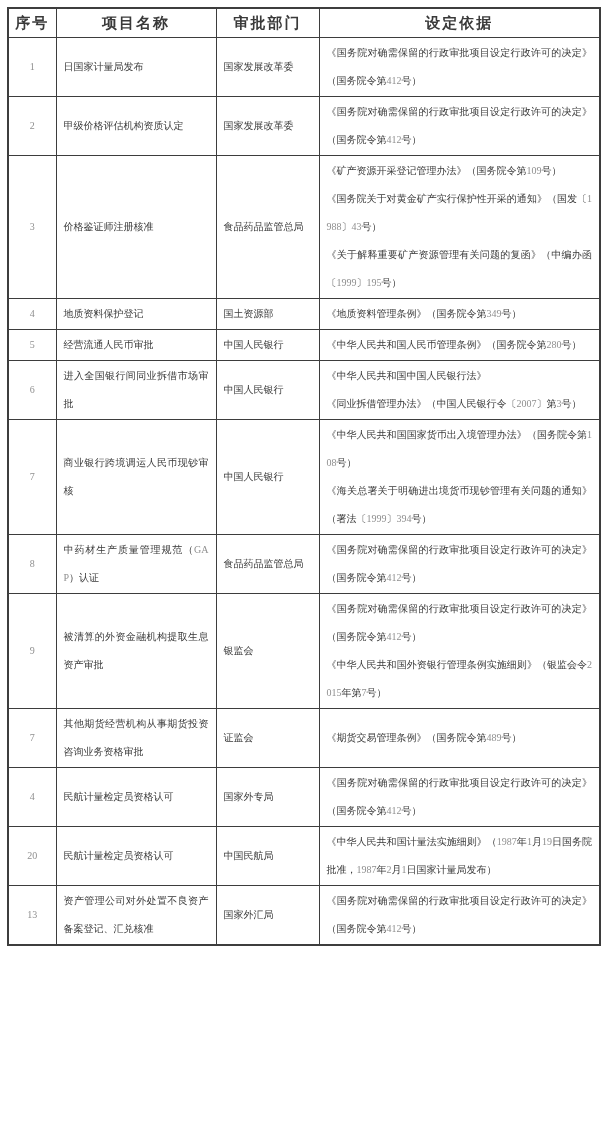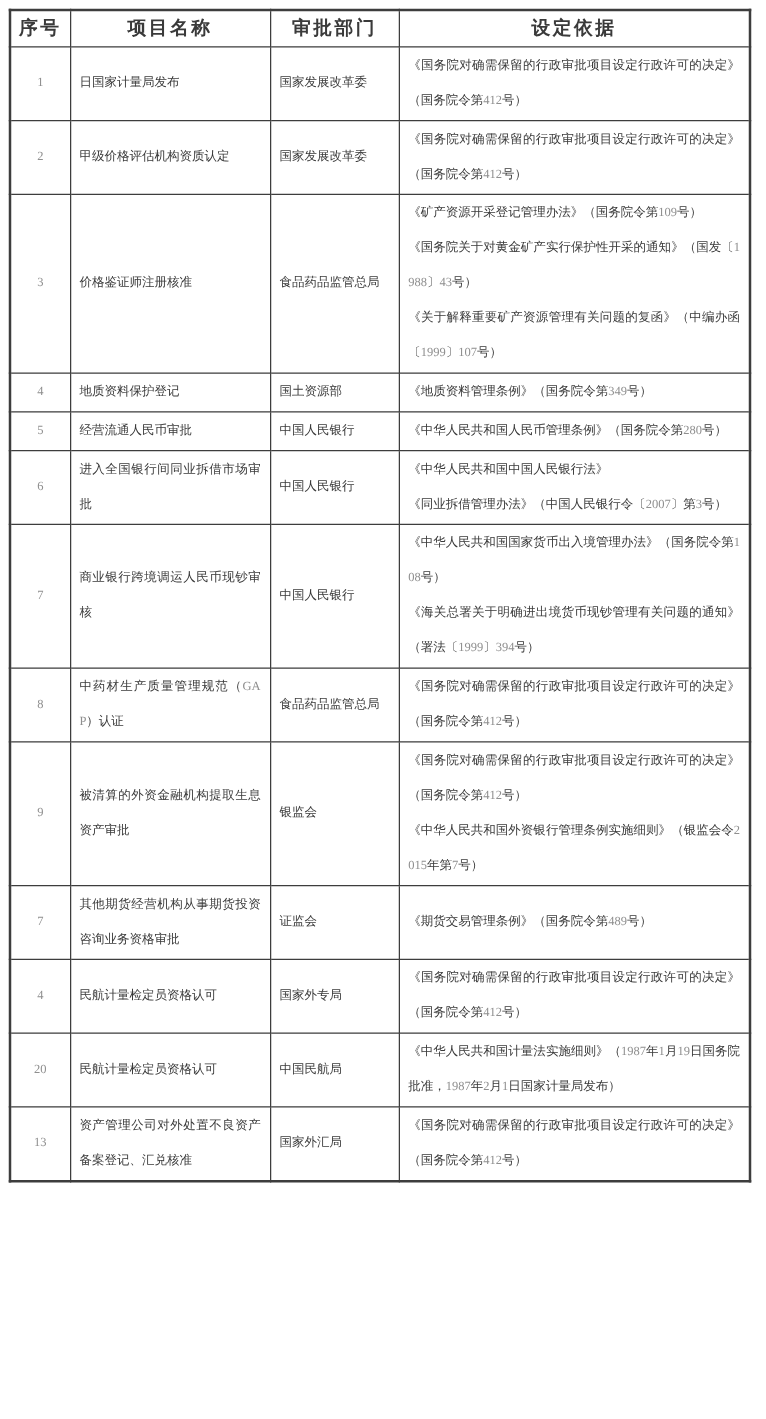--- a/index.html
+++ b/index.html
@@ -95,21 +95,21 @@
             <p class="basis">《国务院对确需保留的行政审批项目设定行政许可的决定》（国务院令第<span class="latin">412</span>号）</p>
           </td>
         </tr>
         <tr>
           <td class="col-no"><span class="latin">3</span></td>
           <td class="col-name">价格鉴证师注册核准</td>
           <td class="col-dept">食品药品监管总局</td>
           <td class="col-basis">
             <p class="basis">《矿产资源开采登记管理办法》（国务院令第<span class="latin">109</span>号）</p>
             <p class="basis">《国务院关于对黄金矿产实行保护性开采的通知》（国发〔<span class="latin">1988</span>〕<span class="latin">43</span>号）</p>
-            <p class="basis">《关于解释重要矿产资源管理有关问题的复函》（中编办函〔<span class="latin">1999</span>〕<span class="latin">107</span>号）</p>
+            <p class="basis">《关于解释重要矿产资源管理有关问题的复函》（中编办函〔<span class="latin">1999</span>〕<span class="latin">195</span>号）</p>
           </td>
         </tr>
         <tr>
           <td class="col-no"><span class="latin">4</span></td>
           <td class="col-name">地质资料保护登记</td>
           <td class="col-dept">国土资源部</td>
           <td class="col-basis">
             <p class="basis">《地质资料管理条例》（国务院令第<span class="latin">349</span>号）</p>
           </td>
         </tr>

